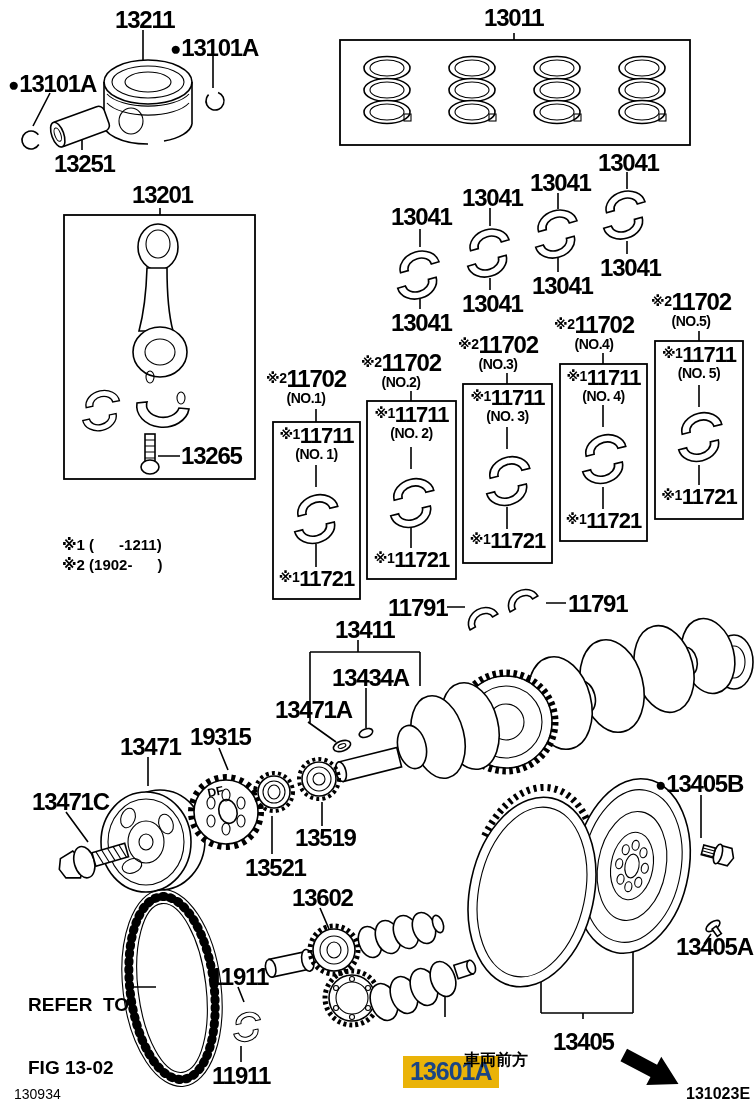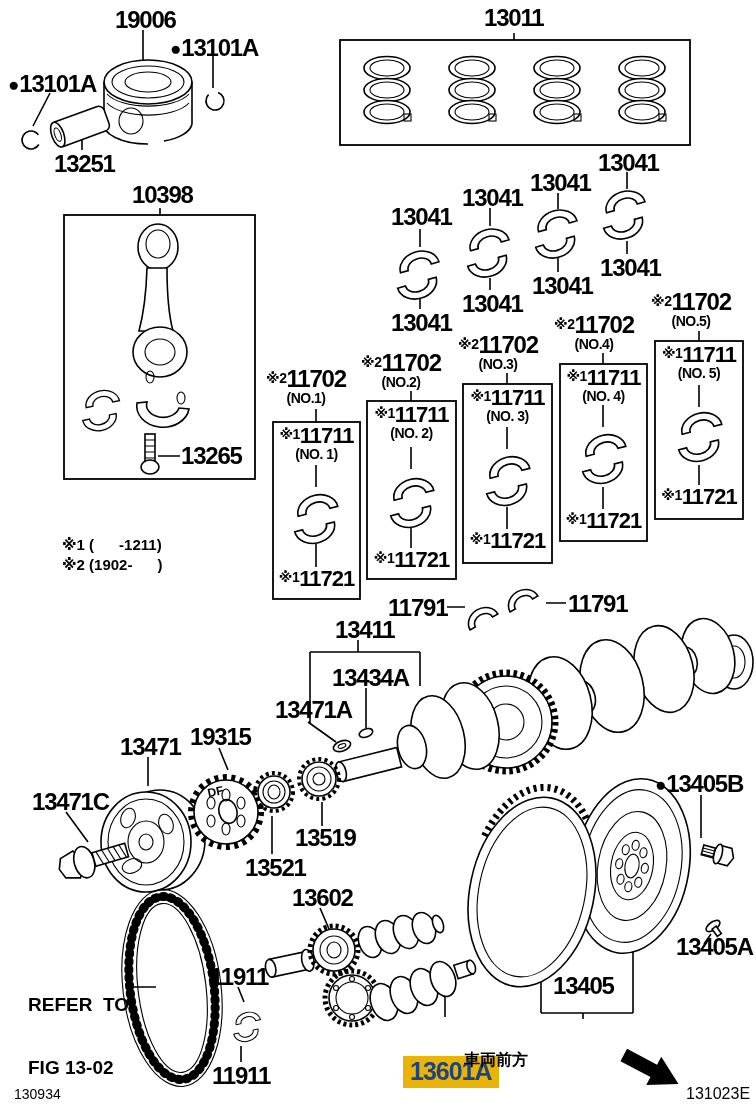--- a/index.html
+++ b/index.html
@@ -283,31 +283,31 @@
   <g transform="translate(713,926) rotate(-35)">
     <ellipse class="fw" rx="8" ry="4"></ellipse>
     <rect class="fw" x="-2.5" y="2" width="5" height="9"></rect>
   </g>
 
   <g transform="translate(652,1070) rotate(28)">
     <path class="bk" d="M-32,-7 L2,-7 L2,-16 L30,0 L2,16 L2,7 L-32,7 Z"></path>
   </g>
 </svg>
 
-<div class="lbl" style="left:115px;top:8px">19006</div>
+<div class="lbl" style="left:115px;top:8px">13211</div>
 
 <div class="lbl" style="left:170px;top:36px">
   <span class="bdot">●</span><span>13101A</span>
 </div>
 <div class="lbl" style="left:8px;top:72px">
   <span class="bdot">●</span><span>13101A</span>
 </div>
 <div class="lbl" style="left:54px;top:152px">13251</div>
 <div class="lbl" style="left:484px;top:6px">13011</div>
-<div class="lbl" style="left:132px;top:183px">10398</div>
+<div class="lbl" style="left:132px;top:183px">13201</div>
 <div class="lbl" style="left:181px;top:444px">13265</div>
 
 <div class="lbl" style="left:391px;top:205px">13041</div>
 <div class="lbl" style="left:391px;top:311px">13041</div>
 <div class="lbl" style="left:462px;top:186px">13041</div>
 <div class="lbl" style="left:462px;top:292px">13041</div>
 <div class="lbl" style="left:530px;top:171px">13041</div>
 <div class="lbl" style="left:532px;top:274px">13041</div>
 <div class="lbl" style="left:598px;top:151px">13041</div>
 <div class="lbl" style="left:600px;top:256px">13041</div>
@@ -378,35 +378,35 @@
 <div class="lbl" style="left:332px;top:666px">13434A</div>
 <div class="lbl" style="left:275px;top:698px">13471A</div>
 <div class="lbl" style="left:120px;top:735px">13471</div>
 <div class="lbl" style="left:190px;top:725px">19315</div>
 <div class="lbl" style="left:32px;top:790px">13471C</div>
 <div class="lbl" style="left:245px;top:856px">13521</div>
 <div class="lbl" style="left:295px;top:826px">13519</div>
 <div class="lbl" style="left:292px;top:886px">13602</div>
 <div class="lbl" style="left:210px;top:965px">11911</div>
 <div class="lbl" style="left:212px;top:1064px">11911</div>
-<div class="lbl" style="left:553px;top:974px">13405</div>
+<div class="lbl" style="left:553px;top:1030px">13405</div>
 <div class="lbl" style="left:676px;top:935px">13405A</div>
 <div class="lbl" style="left:655px;top:772px">
   <span class="bdot">●</span><span>13405B</span>
 </div>
 
 <div id="hl" style="background-color: #eab308; color: rgb(27, 69, 132); margin-top: 40px;">13601A</div>
 
 <div class="note" style="left:62px;top:536px">※1 (      -1211)</div>
 <div class="note" style="left:62px;top:556px">※2 (1902-      )</div>
 
 <div class="note" style="left:28px;top:952px;font-size:19px;line-height:21px">
   <div>REFER  TO</div>
   <div>FIG 13-02</div>
   
 </div>
 
 <div class="note jp" style="left:464px;top:1050px">車両前方</div>
 
 <div class="note small" style="left:14px;top:1086px;font-size:14px;font-weight:normal">130934</div>
-<div class="note small" style="left:686px;top:1084px;font-size:16px;font-weight:normal">131023E</div>
+<div class="note small" style="left:686px;top:1084px;font-size:16px;font-weight:bold">131023E</div>
 
 </div>
 
 </body></html>

